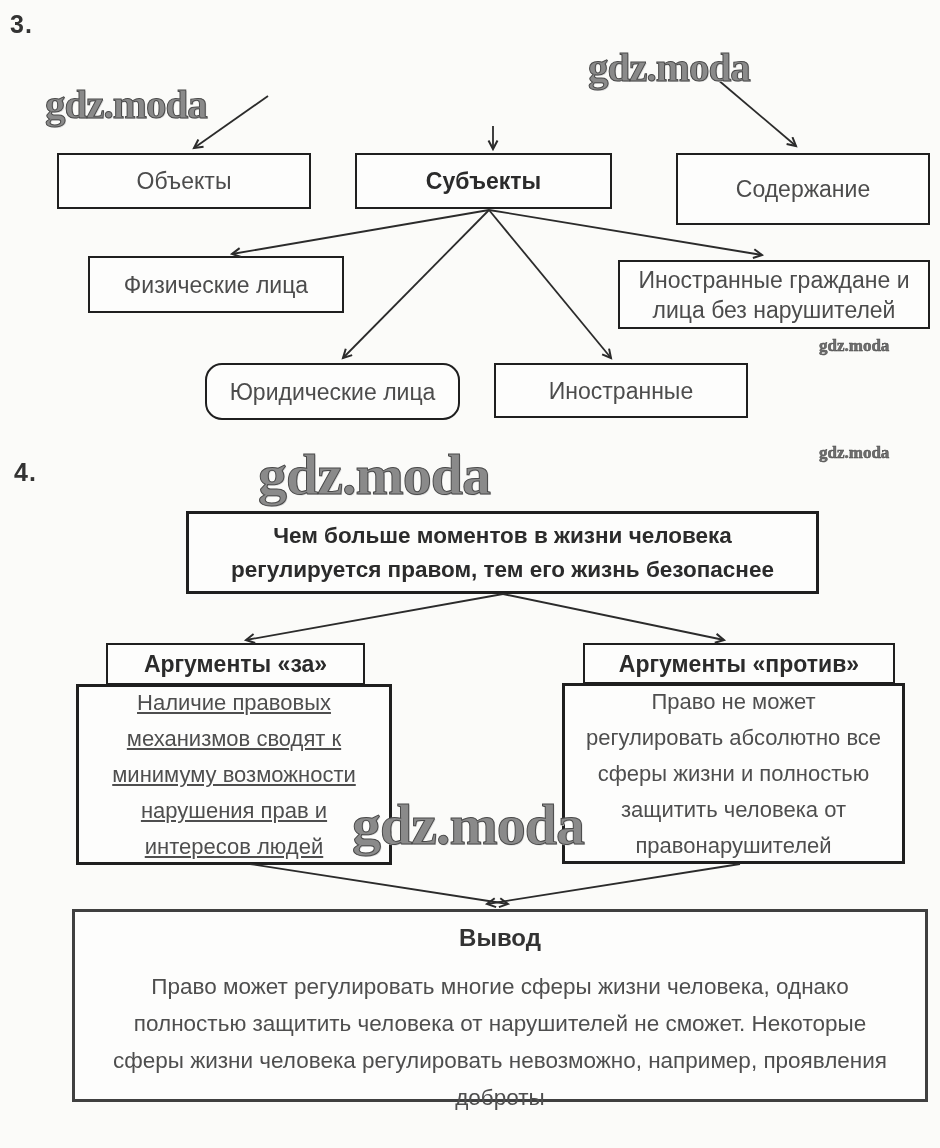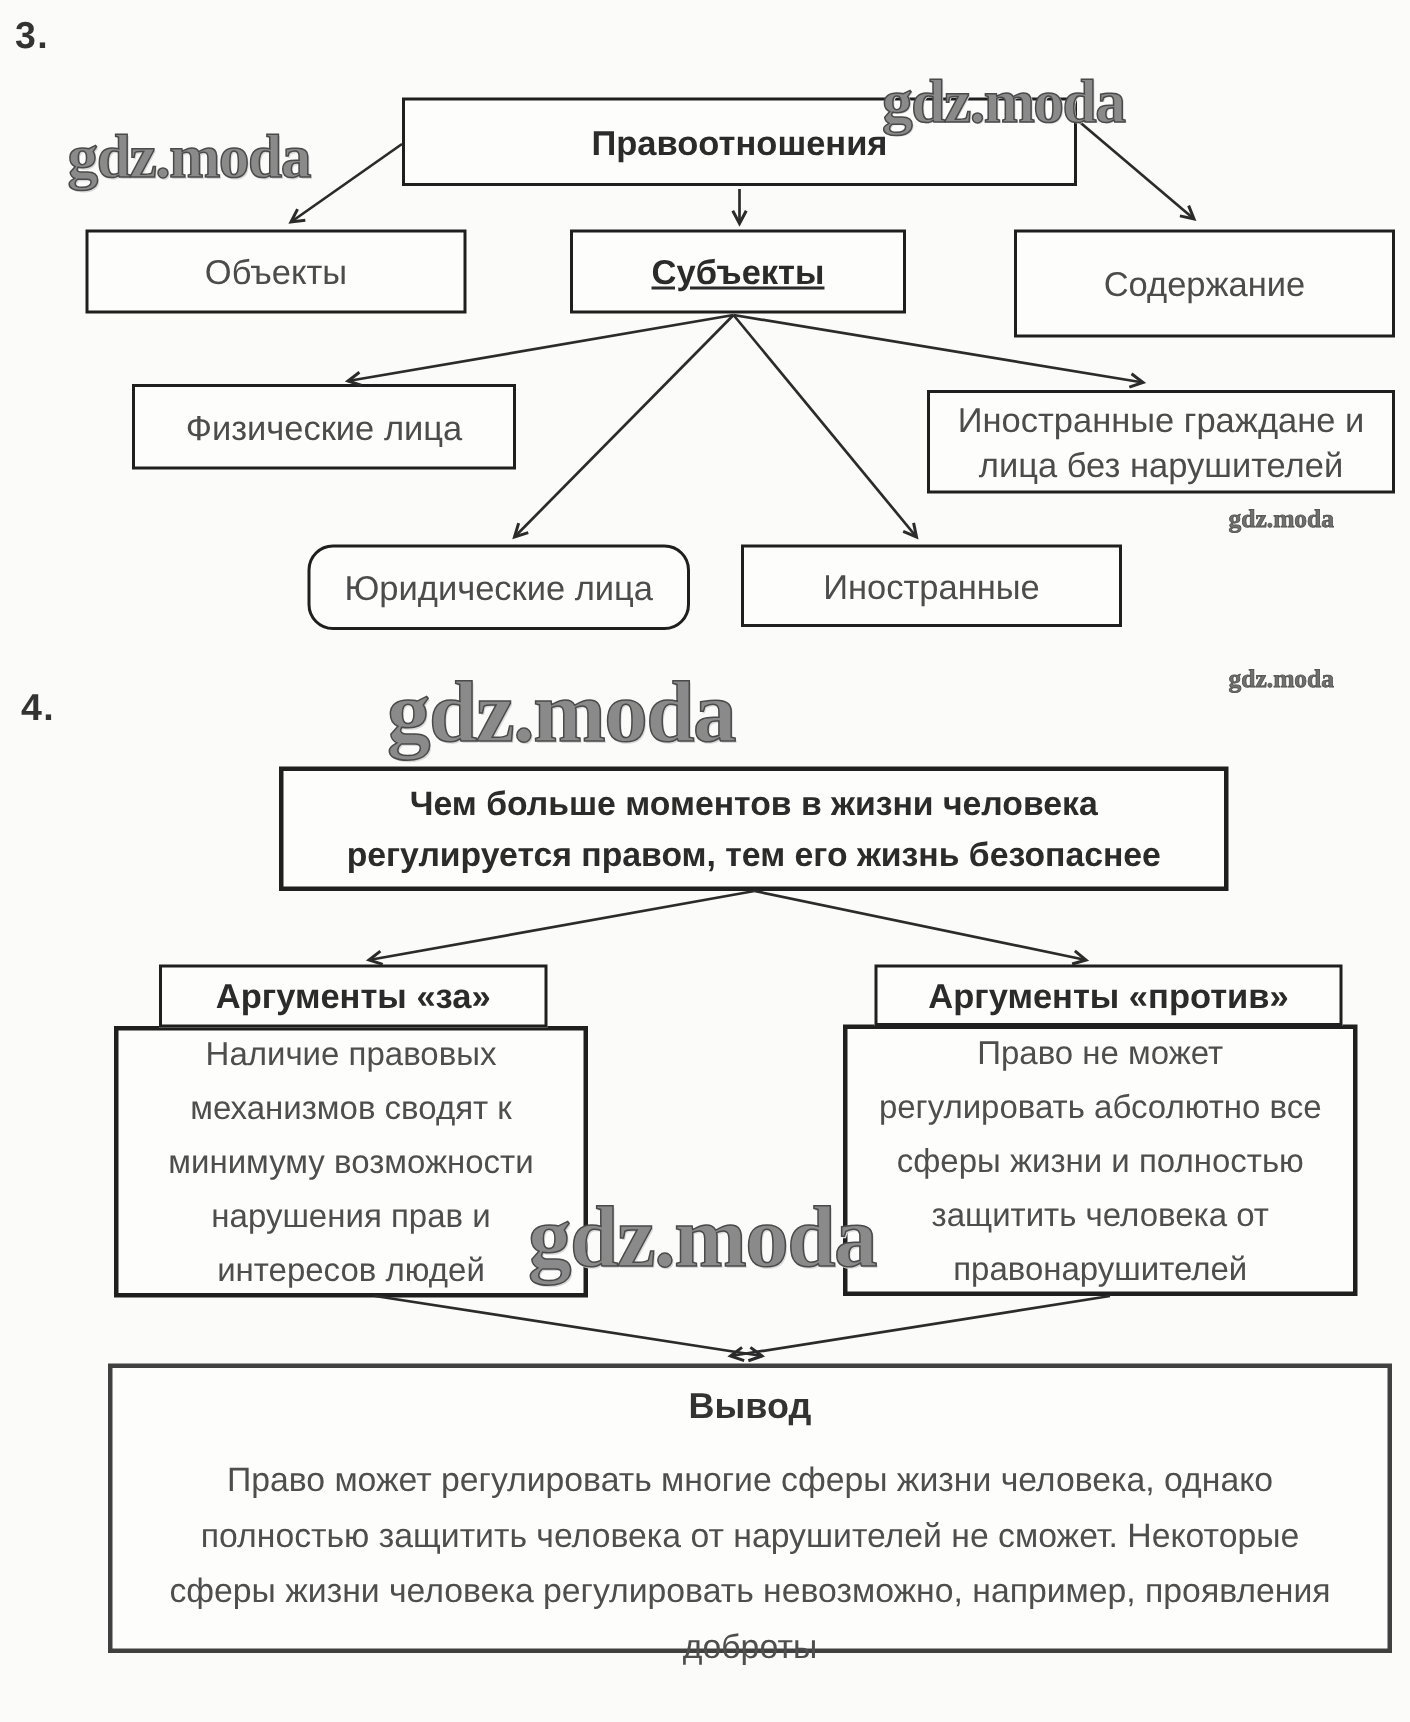--- a/index.html
+++ b/index.html
@@ -76,38 +76,37 @@
   .wm.mid { font-size:41px; }
 </style>
 </head>
 <body>
 
 <div id="page">
 
   <span class="num-label" style="left:10px; top:10px;">3.</span>
   <span class="num-label" style="left:14px; top:458px;">4.</span>
 
-  <div class="box bold" style="left:268px; top:65px; width:450px; height:59px;">Правоотношения</div>
 
   <div class="box" style="left:57px; top:153px; width:254px; height:56px;">Объекты</div>
-  <div class="box bold" style="left:380px; top:153px; width:224px; height:56px;text-decoration:underline;">Субъекты</div>
+  <div class="box bold" style="left:355px; top:153px; width:257px; height:56px;">Субъекты</div>
   <div class="box" style="left:676px; top:153px; width:254px; height:72px;">Содержание</div>
 
   <div class="box" style="left:88px; top:256px; width:256px; height:57px;">Физические лица</div>
   <div class="box" style="left:618px; top:260px; width:312px; height:69px;">Иностранные граждане и
 лица без нарушителей</div>
 
   <div class="box" style="left:205px; top:363px; width:255px; height:57px;border-radius:17px;">Юридические лица</div>
   <div class="box" style="left:494px; top:363px; width:254px; height:55px;">Иностранные</div>
 
   <div class="box bold thick" style="left:186px; top:511px; width:633px; height:83px; font-size:22.5px; line-height:34px;">Чем больше моментов в жизни человека
 регулируется правом, тем его жизнь безопаснее</div>
 
   <div class="box head-box" style="left:106px; top:643px; width:259px; height:42px;">Аргументы «за»</div>
-  <div class="box thick body-box" style="left:76px; top:684px; width:316px; height:181px;">Наличие правовых
+  <div class="box thick body-box" style="left:76px; top:684px; width:316px; height:181px;text-decoration:underline;">Наличие правовых
 механизмов сводят к
 минимуму возможности
 нарушения прав и
 интересов людей</div>
 
   <div class="box head-box" style="left:583px; top:643px; width:312px; height:41px;">Аргументы «против»</div>
   <div class="box thick body-box" style="left:562px; top:683px; width:343px; height:181px;">Право не может
 регулировать абсолютно все
 сферы жизни и полностью
 защитить человека от

